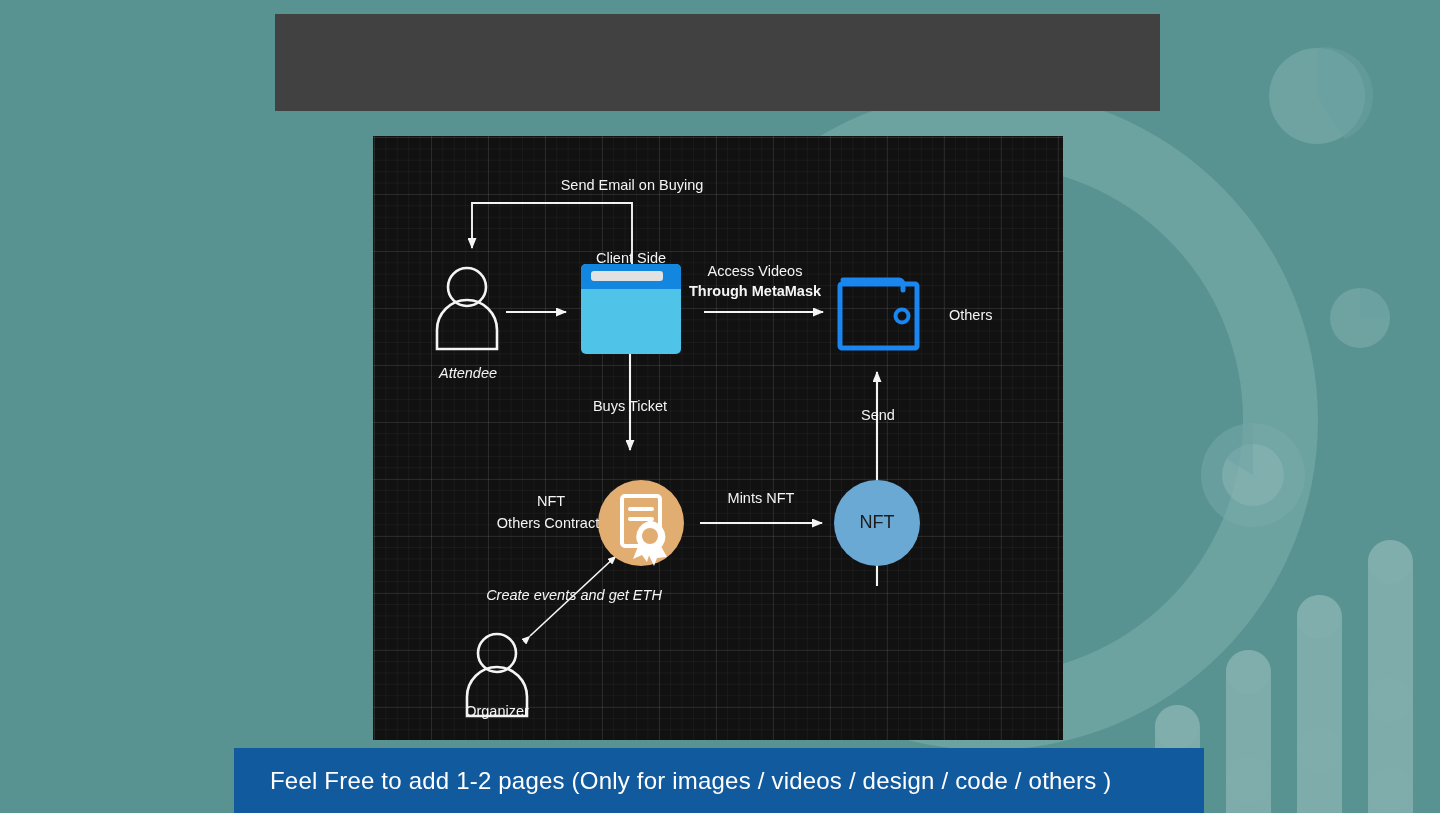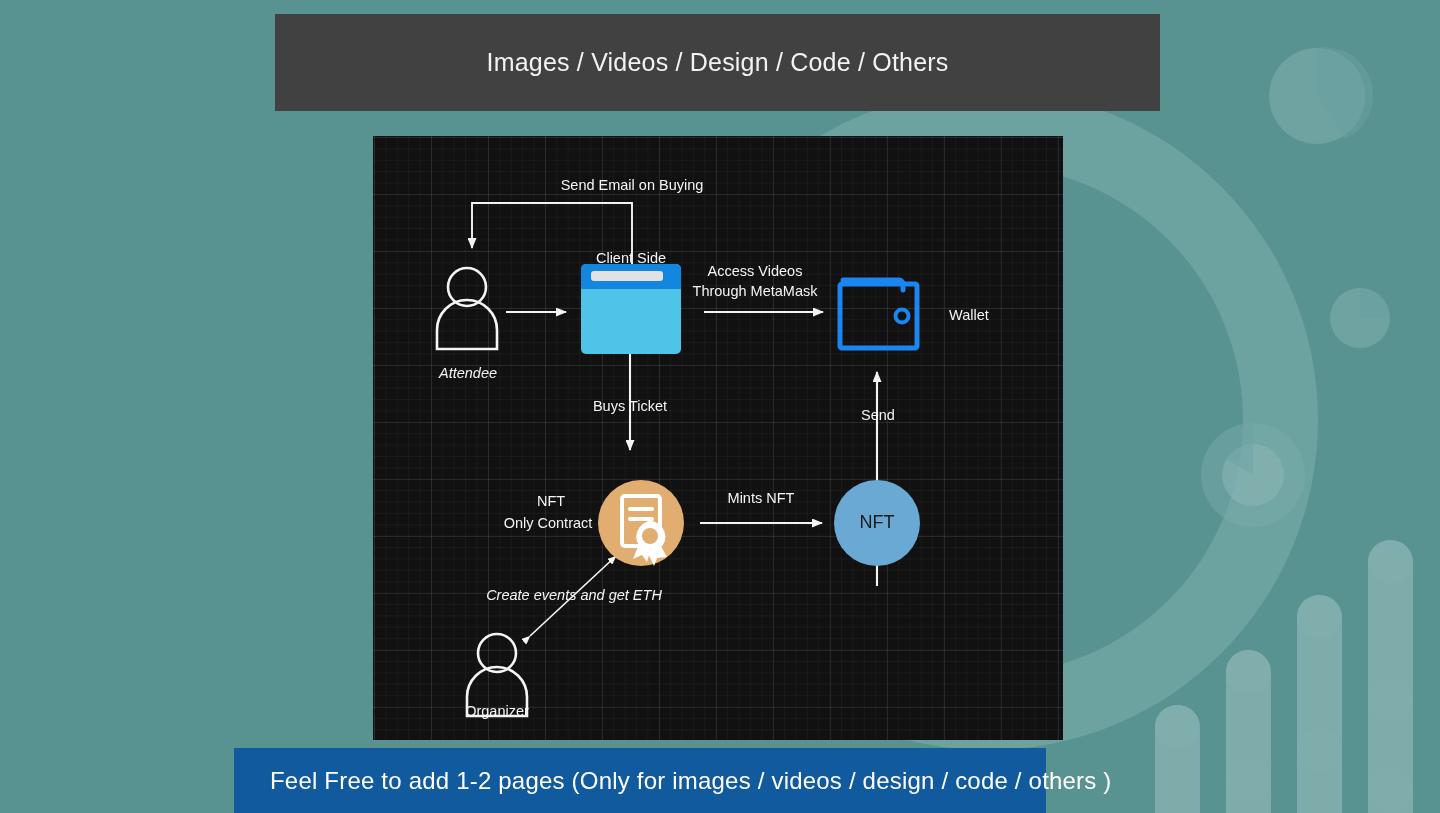--- a/index.html
+++ b/index.html
@@ -61,21 +61,21 @@
     line-height: 19px;
     white-space: nowrap;
     font-family: "Liberation Sans", sans-serif;
   }
   .dg-label.center { transform: translateX(-50%); text-align: center; }
 
   
   #footer-banner {
     position: absolute;
     left: 234px; top: 748px;
-    width: 812px; height: 65px;
+    width: 970px; height: 65px;
     background: #115a9e;
     display: flex; align-items: center;
     padding-left: 36px;
     z-index: 5;
   }
   #footer-banner .ftext {
     color: #ffffff;
     font-size: 24px;
     letter-spacing: .2px;
     white-space: nowrap;
@@ -125,21 +125,20 @@
       <circle cx="1390" cy="562" r="22" fill="#d7e8e7" opacity="0.5"></circle>
       <circle cx="1248" cy="780" r="22" fill="#d7e8e7" opacity="0.35"></circle>
       <circle cx="1319" cy="750" r="22" fill="#d7e8e7" opacity="0.35"></circle>
       <circle cx="1390" cy="700" r="22" fill="#d7e8e7" opacity="0.35"></circle>
       <circle cx="1390" cy="790" r="22" fill="#d7e8e7" opacity="0.35"></circle>
     </g>
   </g>
 </svg>
 
 <div id="header-banner">
-  <div class="hline">Images / Videos / Design / Code / Others</div>
 </div>
 
 <div id="diagram-canvas">
 
   <svg id="diagram-svg" width="690" height="594" viewBox="0 0 690 594">
     <defs>
       <marker id="ahead" markerWidth="11" markerHeight="9" refX="10" refY="4.5" orient="auto" markerUnits="userSpaceOnUse">
         <path d="M0,0 L11,4.5 L0,9 Z" fill="#f4f4f4"></path>
       </marker>
       <marker id="aheadSm" markerWidth="9" markerHeight="7.5" refX="8.5" refY="3.75" orient="auto" markerUnits="userSpaceOnUse">
@@ -210,30 +209,30 @@
     </g>
   </svg>
 
   <div class="dg-label center" style="left:259px; top:40px;">Send Email on Buying</div>
 
   <div class="dg-label center" style="left:95px; top:228px;font-style:italic;">Attendee</div>
 
   <div class="dg-label center" style="left:258px; top:113px;">Client Side</div>
 
   <div class="dg-label center" style="left:382px; top:126px;">Access Videos</div>
-  <div class="dg-label center" style="left:382px; top:146px;">Through MetaMask</div>
-
-  <div class="dg-label" style="left:576px; top:170px;">Wallet</div>
+  <div class="dg-label center" style="left:382px; top:146px;font-weight:bold;">Through MetaMask</div>
+
+  <div class="dg-label" style="left:576px; top:170px;">Others</div>
 
   <div class="dg-label center" style="left:257px; top:261px;">Buys Ticket</div>
 
   <div class="dg-label center" style="left:505px; top:270px;">Send</div>
 
   <div class="dg-label center" style="left:178px; top:356px;">NFT</div>
-  <div class="dg-label center" style="left:175px; top:378px;">Only Contract</div>
+  <div class="dg-label center" style="left:175px; top:378px;">Others Contract</div>
 
   <div class="dg-label center" style="left:374px; top:353px;padding-left:28px;">Mints NFT</div>
 
   <div class="dg-label center" style="left:504px; top:377px; font-size:18px; color:#1b1b1b;">NFT</div>
 
   <div class="dg-label center" style="left:201px; top:450px;font-style:italic;">Create events and get ETH</div>
 
   <div class="dg-label center" style="left:124px; top:566px;">Organizer</div>
 </div>
 

